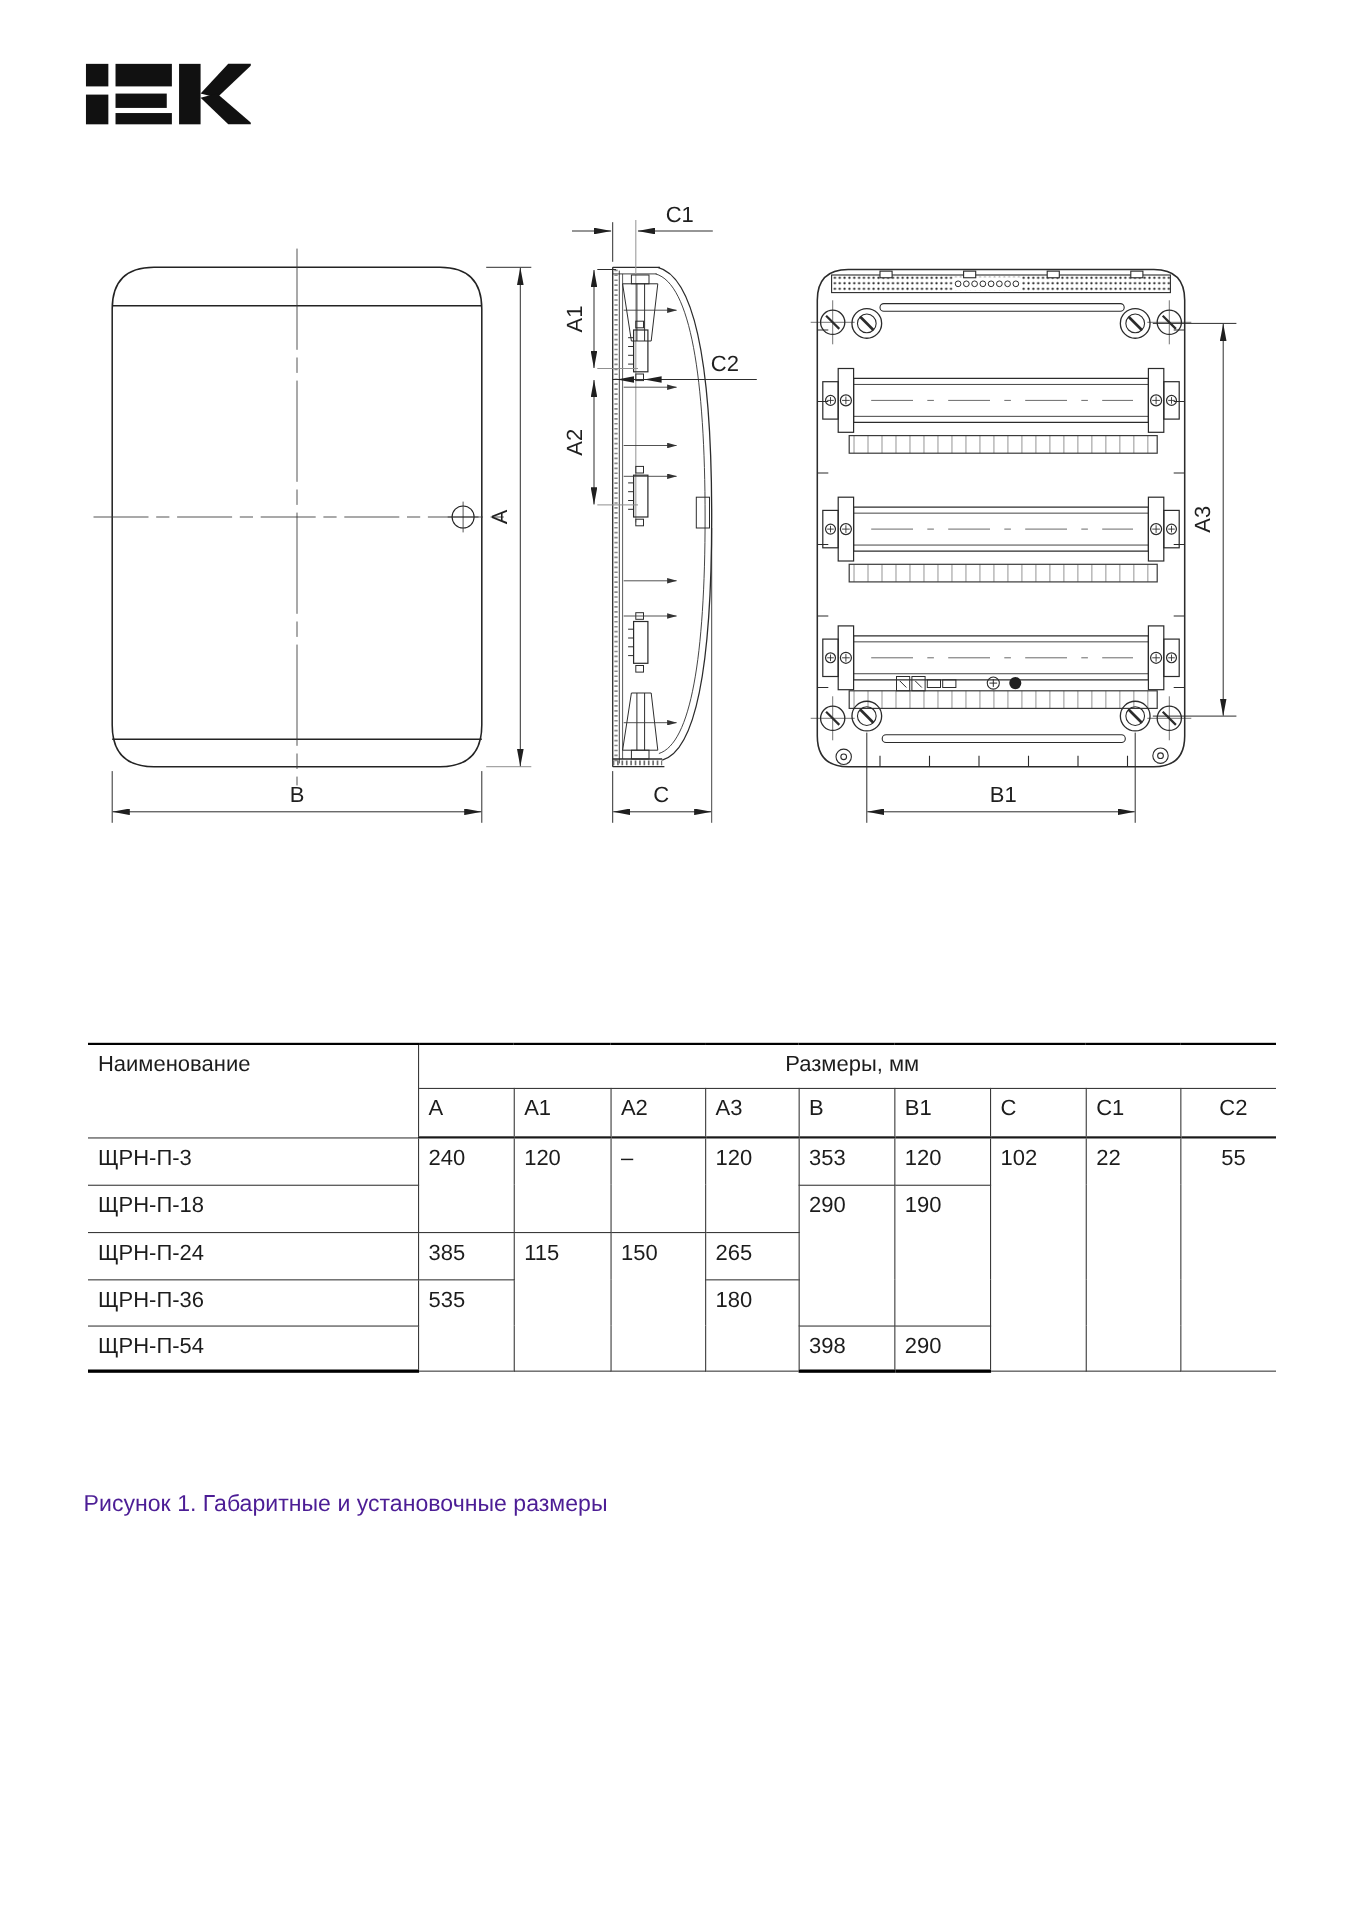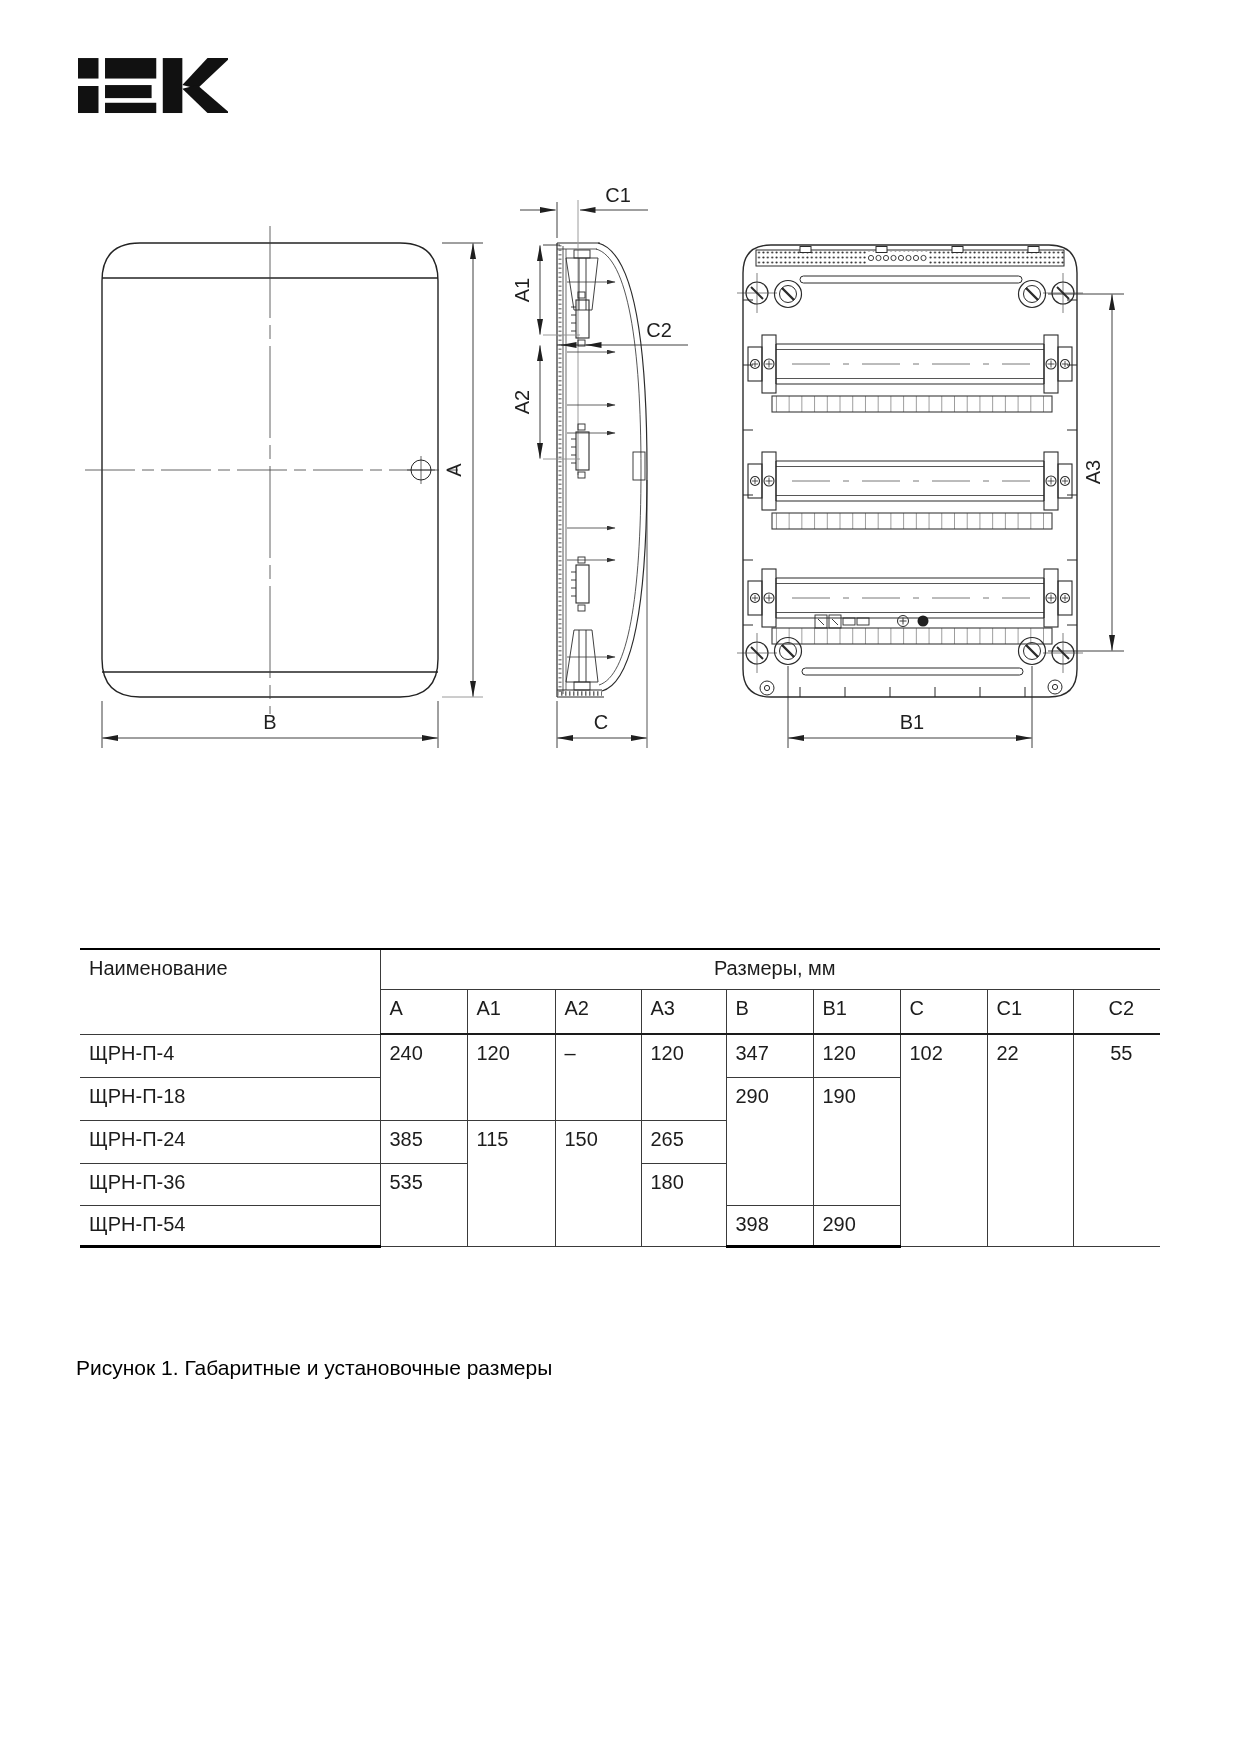--- a/index.html
+++ b/index.html
@@ -11,21 +11,21 @@
   table.dim{border-collapse:collapse;table-layout:fixed;width:1080px;
             font-size:20px;color:#1c1c1c;}
   table.dim td{border:1px solid #3a3a3a;vertical-align:top;padding:7px 0 0 9px;
                overflow:hidden;white-space:nowrap;}
   table.dim td.nb-l{border-left:none;}
   table.dim td.nb-r{border-right:none;text-align:center;}
   table.dim tr.h1 td{border-top:2px solid #000;}
   table.dim td.grp{border-bottom:1px solid #3a3a3a;}
   table.dim tr.h2 td{border-bottom:2px solid #1a1a1a;}
   table.dim tr.last td{border-bottom:3px solid #000000;}
-  .caption{position:absolute;left:76px;top:1356px;font-size:21px;color:#000000;}
+  .caption{position:absolute;left:76px;top:1356px;font-size:21px;color:#4c1d95;}
 </style>
 </head>
 <body>
 
 <svg class="abs" style="left:78px;top:56px" width="150" height="60" viewBox="0 0 161 60" role="img" aria-label="iEK">
   <g fill="#111">
     <rect x="0" y="0" width="22" height="22"></rect>
     <rect x="0" y="30" width="22" height="29"></rect>
     <rect x="29" y="0" width="55" height="22"></rect>
     <rect x="29" y="29" width="50" height="14"></rect>
@@ -318,26 +318,26 @@
       <td>A1</td>
       <td>A2</td>
       <td>A3</td>
       <td>B</td>
       <td>B1</td>
       <td>C</td>
       <td>C1</td>
       <td class="nb-r">C2</td>
     </tr>
     <tr style="height:43px">
-      <td class="nb-l">ЩРН-П-4</td>
+      <td class="nb-l">ЩРН-П-3</td>
       <td rowspan="2">240</td>
       <td rowspan="2">120</td>
       <td rowspan="2">–</td>
       <td rowspan="2">120</td>
-      <td>347</td>
+      <td>353</td>
       <td>120</td>
       <td rowspan="5">102</td>
       <td rowspan="5">22</td>
       <td class="nb-r" rowspan="5">55</td>
     </tr>
     <tr style="height:43px">
       <td class="nb-l">ЩРН-П-18</td>
       <td rowspan="3">290</td>
       <td rowspan="3">190</td>
     </tr>

